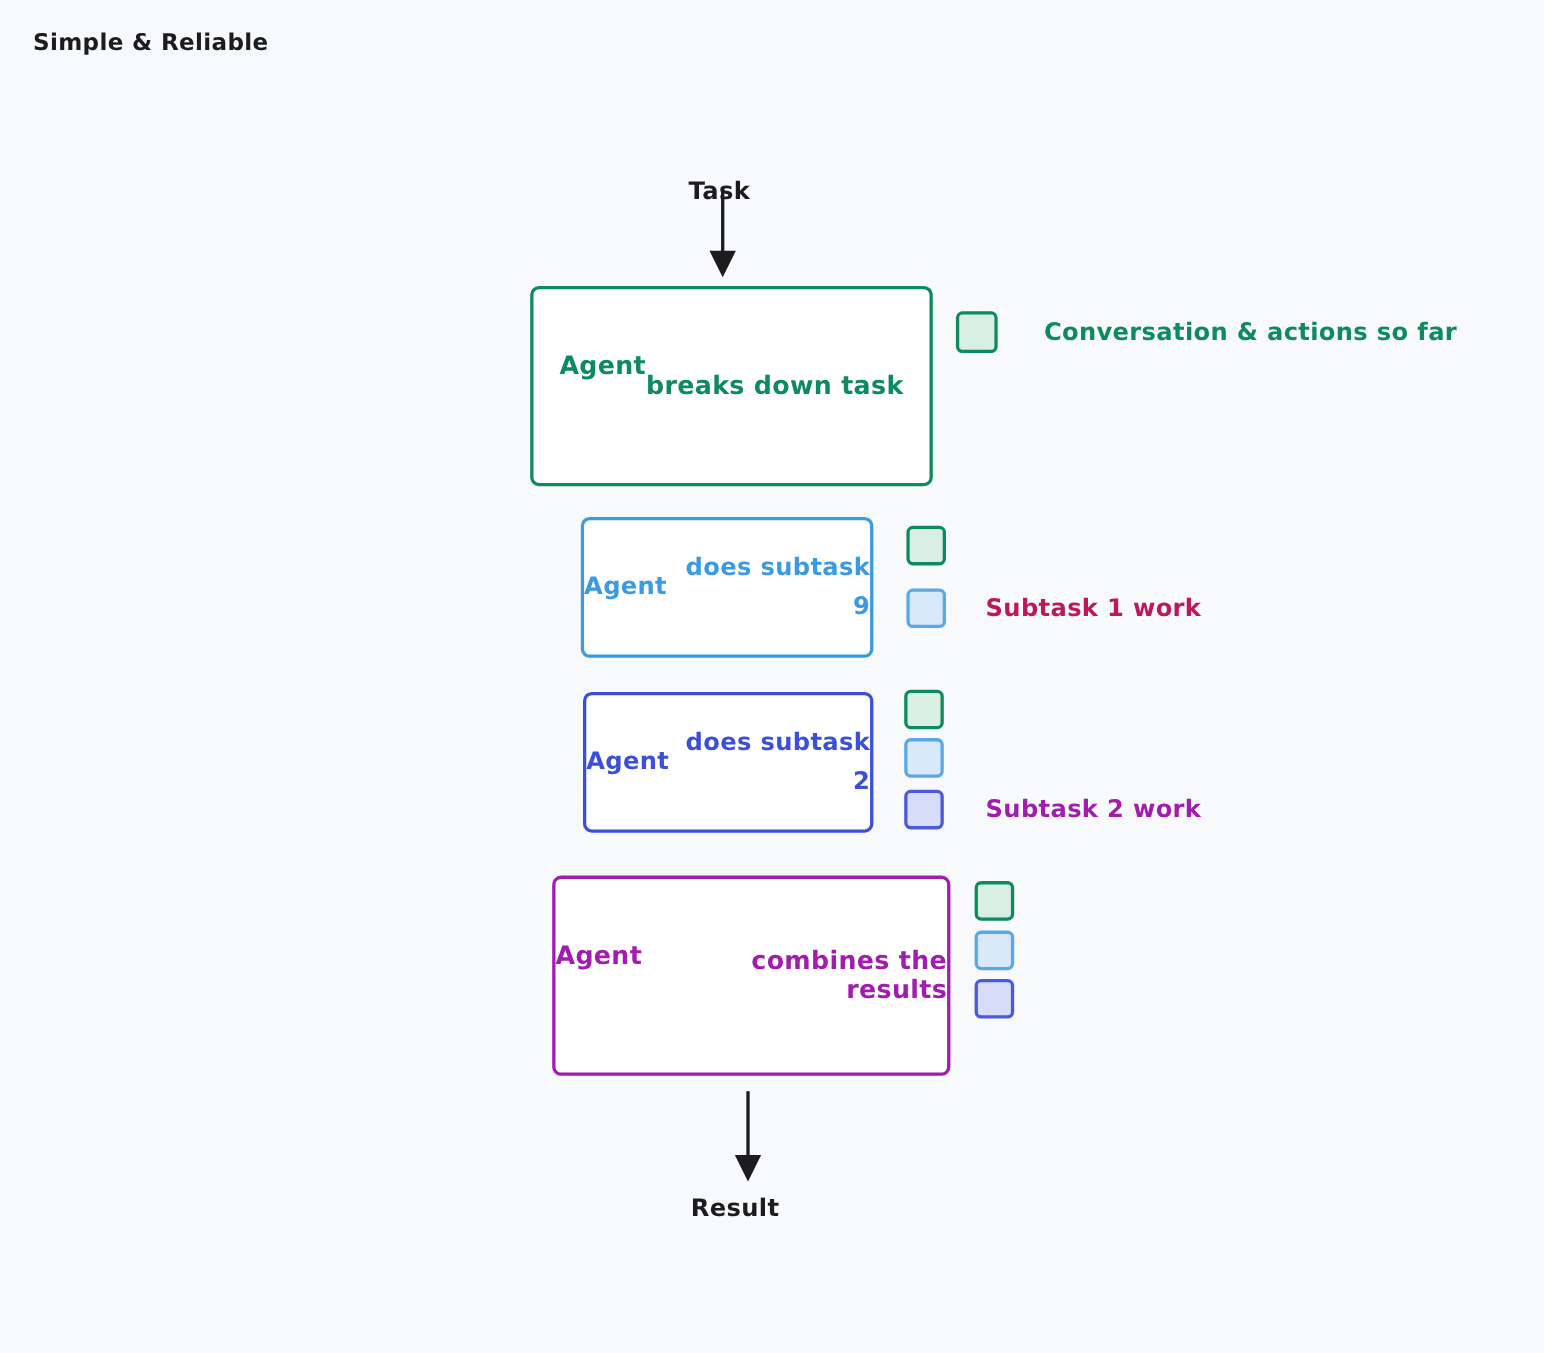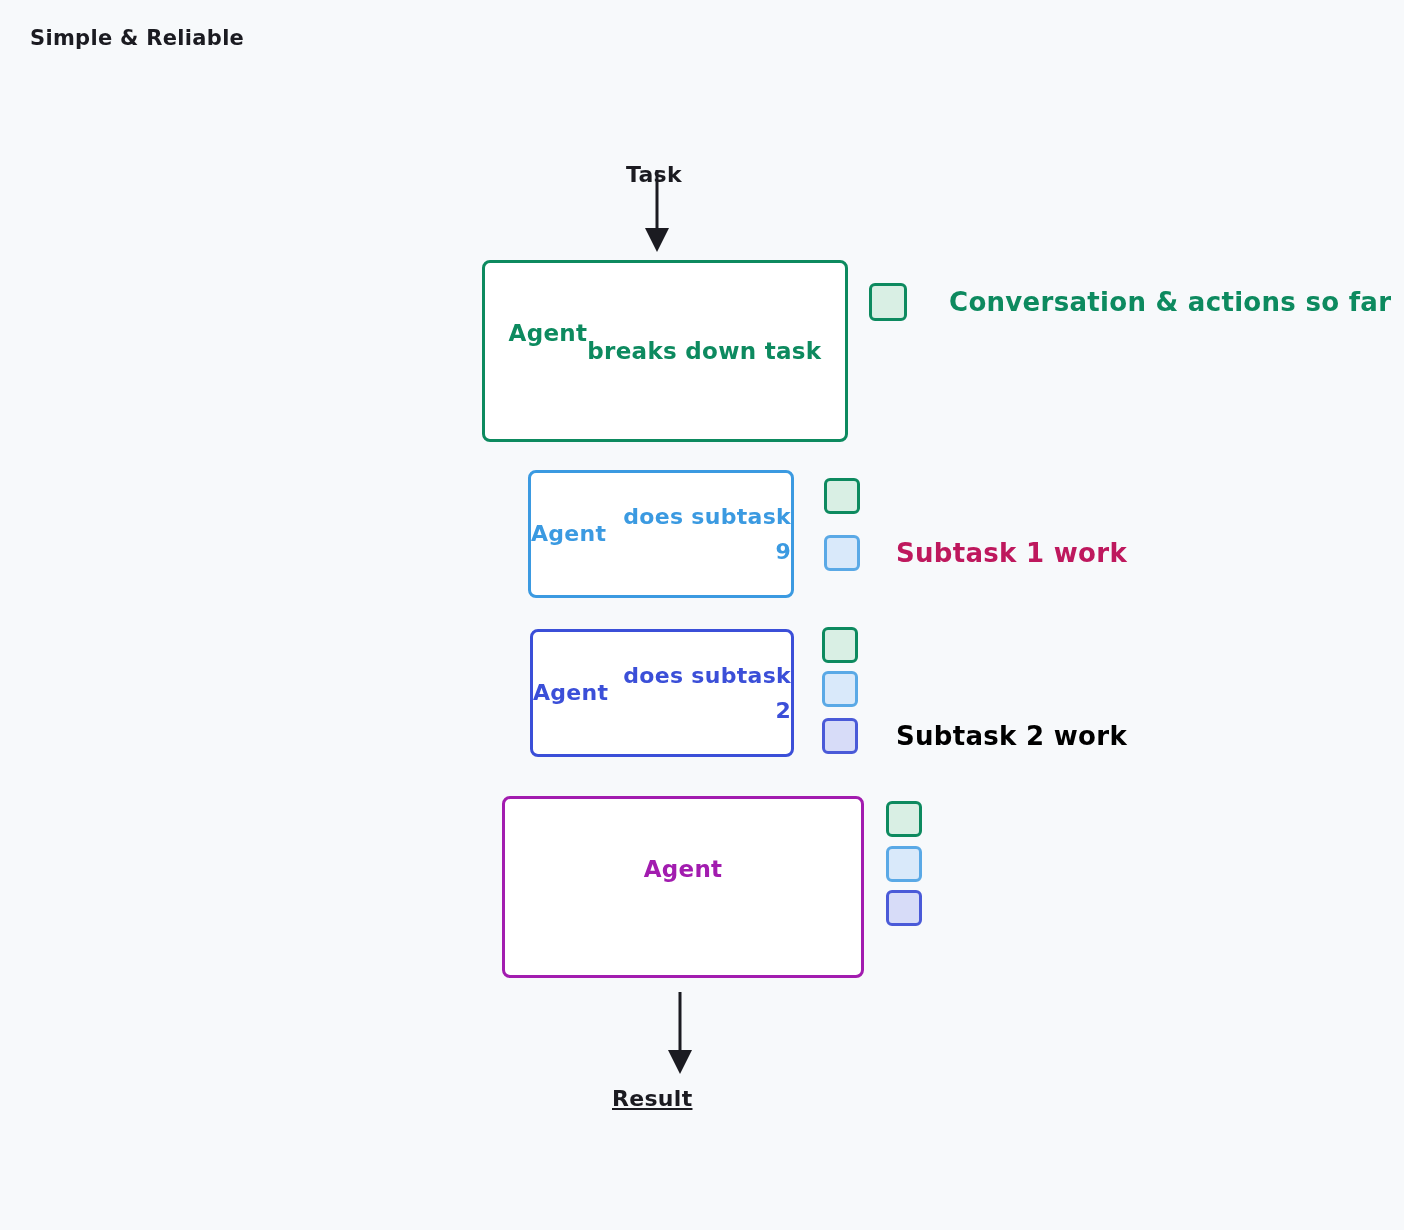--- a/index.html
+++ b/index.html
@@ -31,21 +31,21 @@
   }
 
   .node-label {
     position: absolute;
     font-weight: bold;
     color: #1b1b21;
     font-size: 22px;
     letter-spacing: 0.3px;
   }
   #task-label { left: 626px; top: 130px; margin-top: 32px; }
-  #result-label { left: 612px; top: 1086px; text-decoration: underline; }
+  #result-label { left: 628px; top: 1086px; }
 
   .agent-box {
     position: absolute;
     box-sizing: border-box;
     background: #ffffff;
     border-radius: 8px;
     display: flex;
     flex-direction: row;
     align-items: center;
     justify-content: center;
@@ -97,38 +97,38 @@
   }
   #agent-combine-box .line1 { margin-bottom: 36px; }
 
   .legend-row {
     position: absolute;
     display: flex;
     align-items: center;
   }
   .legend-text {
     font-weight: bold;
-    font-size: 26px;
+    font-size: 22px;
     letter-spacing: 0.3px;
     white-space: nowrap;
   }
   .swatch {
     box-sizing: border-box;
     border-radius: 6px;
   }
 
   
   .sw-green  { border: 3px solid #0d8a5f; background: #d9efe4; }
   .sw-lblue  { border: 3px solid #5aa9e6; background: #d9e9fa; }
   .sw-blue   { border: 3px solid #4a5ad8; background: #d7dcf8; }
   .sw-purple { border: 3px solid #a21caf; background: #f3dcf6; }
 
   .c-green  { color: #0d8a5f; }
   .c-lblue  { color: #be185d; }
-  .c-blue   { color: #000000; }
+  .c-blue   { color: #a21caf; }
   .c-purple { color: #a21caf; }
 
   
   #legend-conversation { left: 869px; top: 283px; }
   #legend-conversation .swatch { width: 38px; height: 38px; }
   #legend-conversation .legend-text { margin-left: 42px; }
 
   
   #legend-sub1-stack { left: 824px; top: 478px; }
   #legend-sub1-stack .swatch { width: 36px; height: 36px; }
@@ -217,20 +217,21 @@
   <div class="legend-row" id="legend-sub2-s2">
     <span class="swatch sw-lblue"></span>
   </div>
   <div class="legend-row" id="legend-sub2-row3">
     <span class="swatch sw-blue"></span>
     <span class="legend-text c-blue">Subtask 2 work</span>
   </div>
 
   <div class="agent-box" id="agent-combine-box">
     <div class="line1">Agent</div>
+    <div class="line2">combines the results</div>
   </div>
 
   <div class="legend-row" id="legend-comb-s1">
     <span class="swatch sw-green"></span>
   </div>
   <div class="legend-row" id="legend-comb-s2">
     <span class="swatch sw-lblue"></span>
   </div>
   <div class="legend-row" id="legend-comb-s3">
     <span class="swatch sw-blue"></span>

